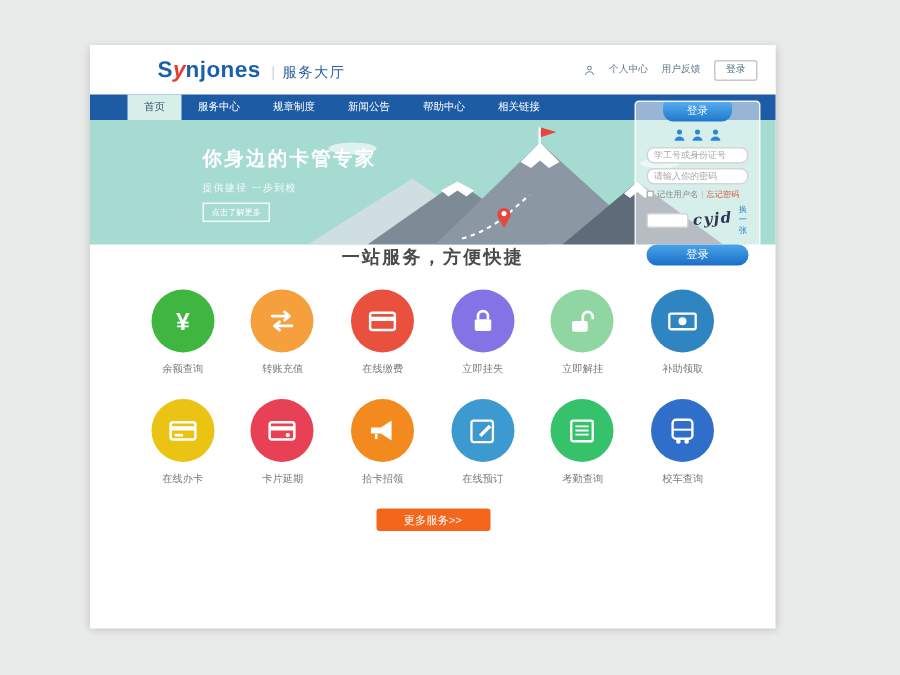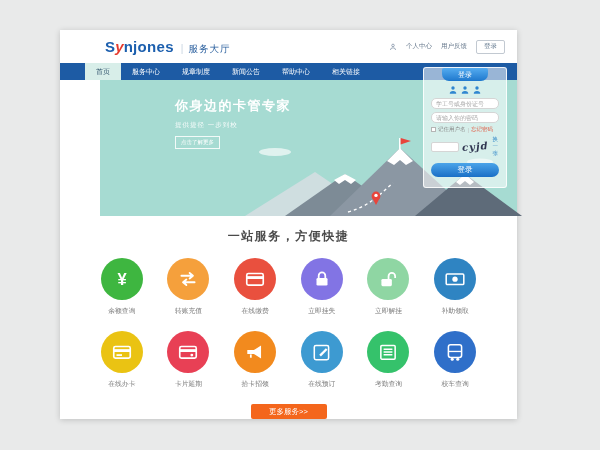--- a/index.html
+++ b/index.html
@@ -20,21 +20,21 @@
   .person-icon svg{width:8px;height:8px;display:block;}
   .login-mini{border:1px solid #c2c9d1;background:#fff;color:#5a7188;font-size:6.5px;
               padding:1.5px 7px;border-radius:2px;cursor:pointer;}
 
   
   .mainnav{height:17px;background:#1d5ba4;display:flex;align-items:stretch;padding-left:25px;}
   .navitem{font-size:7px;color:#fff;text-decoration:none;line-height:17px;padding:0 11px;cursor:pointer;}
   .navitem.active{background:#d8eee9;color:#33566e;}
 
   
-  .banner{position:relative;height:136px;background:#a6dbd2;overflow:visible;margin-left:40px;}
+  .banner{position:relative;height:83px;background:#a6dbd2;overflow:visible;}
   .mountains{position:absolute;left:130px;bottom:0;width:300px;height:80px;}
   .hero-text{position:absolute;left:75px;top:17px;color:#fff;}
   .hero-title{font-size:13px;font-weight:bold;letter-spacing:1.5px;}
   .hero-sub{font-size:6.5px;margin-top:6px;opacity:.92;letter-spacing:1px;}
   .hero-cta{display:inline-block;margin-top:5px;border:1px solid rgba(255,255,255,.85);
             font-size:5.5px;padding:2px 5px;color:#fff;cursor:pointer;}
 
   
   .login{position:absolute;right:10px;top:-13px;width:84px;height:121px;
          background:rgba(255,255,255,.55);border:1px solid rgba(255,255,255,.85);
@@ -53,21 +53,21 @@
   .forgot{color:#e05a43;cursor:pointer;text-decoration:none;}
   .captcha-row{width:68px;margin:3px auto 0;display:flex;align-items:center;gap:3px;}
   .captcha-input{width:28px !important;height:10px !important;margin:0 !important;border-radius:2px !important;}
   .captcha-img{font-family:"DejaVu Serif",serif;font-style:italic;font-weight:bold;font-size:10px;
                color:#2f3550;transform:rotate(-4deg);cursor:pointer;letter-spacing:1px;}
   .change{font-size:5.5px;color:#2e86c8;cursor:pointer;text-decoration:none;}
   .login-submit{display:block;width:68px;height:14px;margin:6px auto 0;border:none;cursor:pointer;
                 background:linear-gradient(#4ba4e9,#1a6fc6);border-radius:7px;color:#fff;font-size:7.5px;}
 
   
-  .services{padding-top:12px;text-align:center;}
+  .services{text-align:center;}
   .sec-heading{margin:0;font-size:12px;font-weight:600;color:#4a4a4a;letter-spacing:1.5px;}
   .grid{width:400px;margin:13px auto 0;display:grid;grid-template-columns:repeat(6,1fr);row-gap:15px;}
   .tile{cursor:pointer;}
   .circle{width:42px;height:42px;border-radius:50%;margin:0 auto;display:flex;align-items:center;justify-content:center;}
   .circle svg{width:22px;height:22px;display:block;}
   .tile-label{margin-top:6px;font-size:6.8px;color:#7a7a7a;}
   .more-btn{display:inline-block;margin-top:15px;width:76px;height:15px;line-height:15px;
             background:#f4661c;color:#fff;font-size:7.5px;border-radius:2px;cursor:pointer;}
 
   

